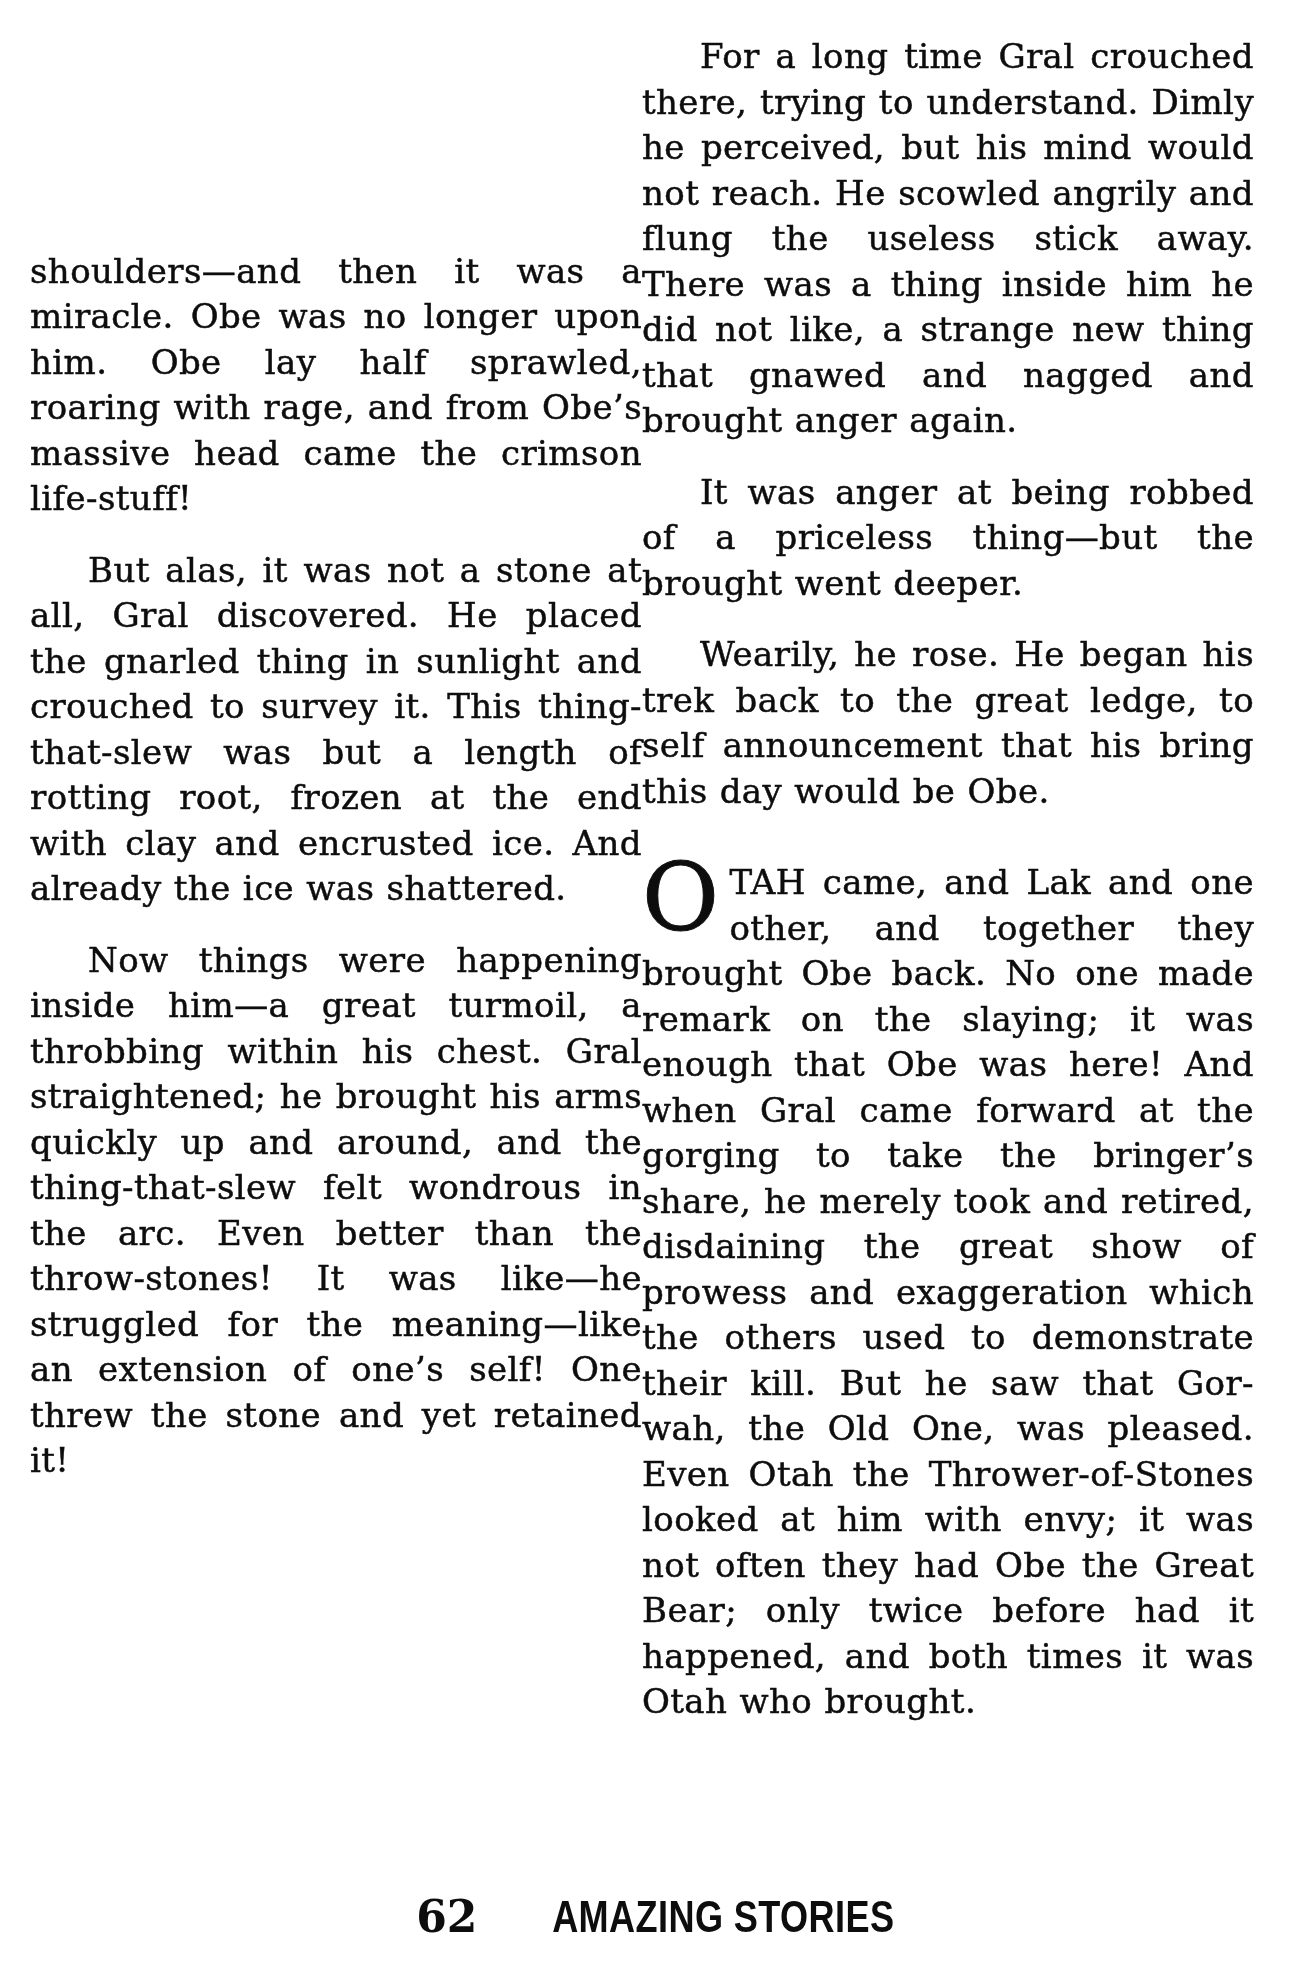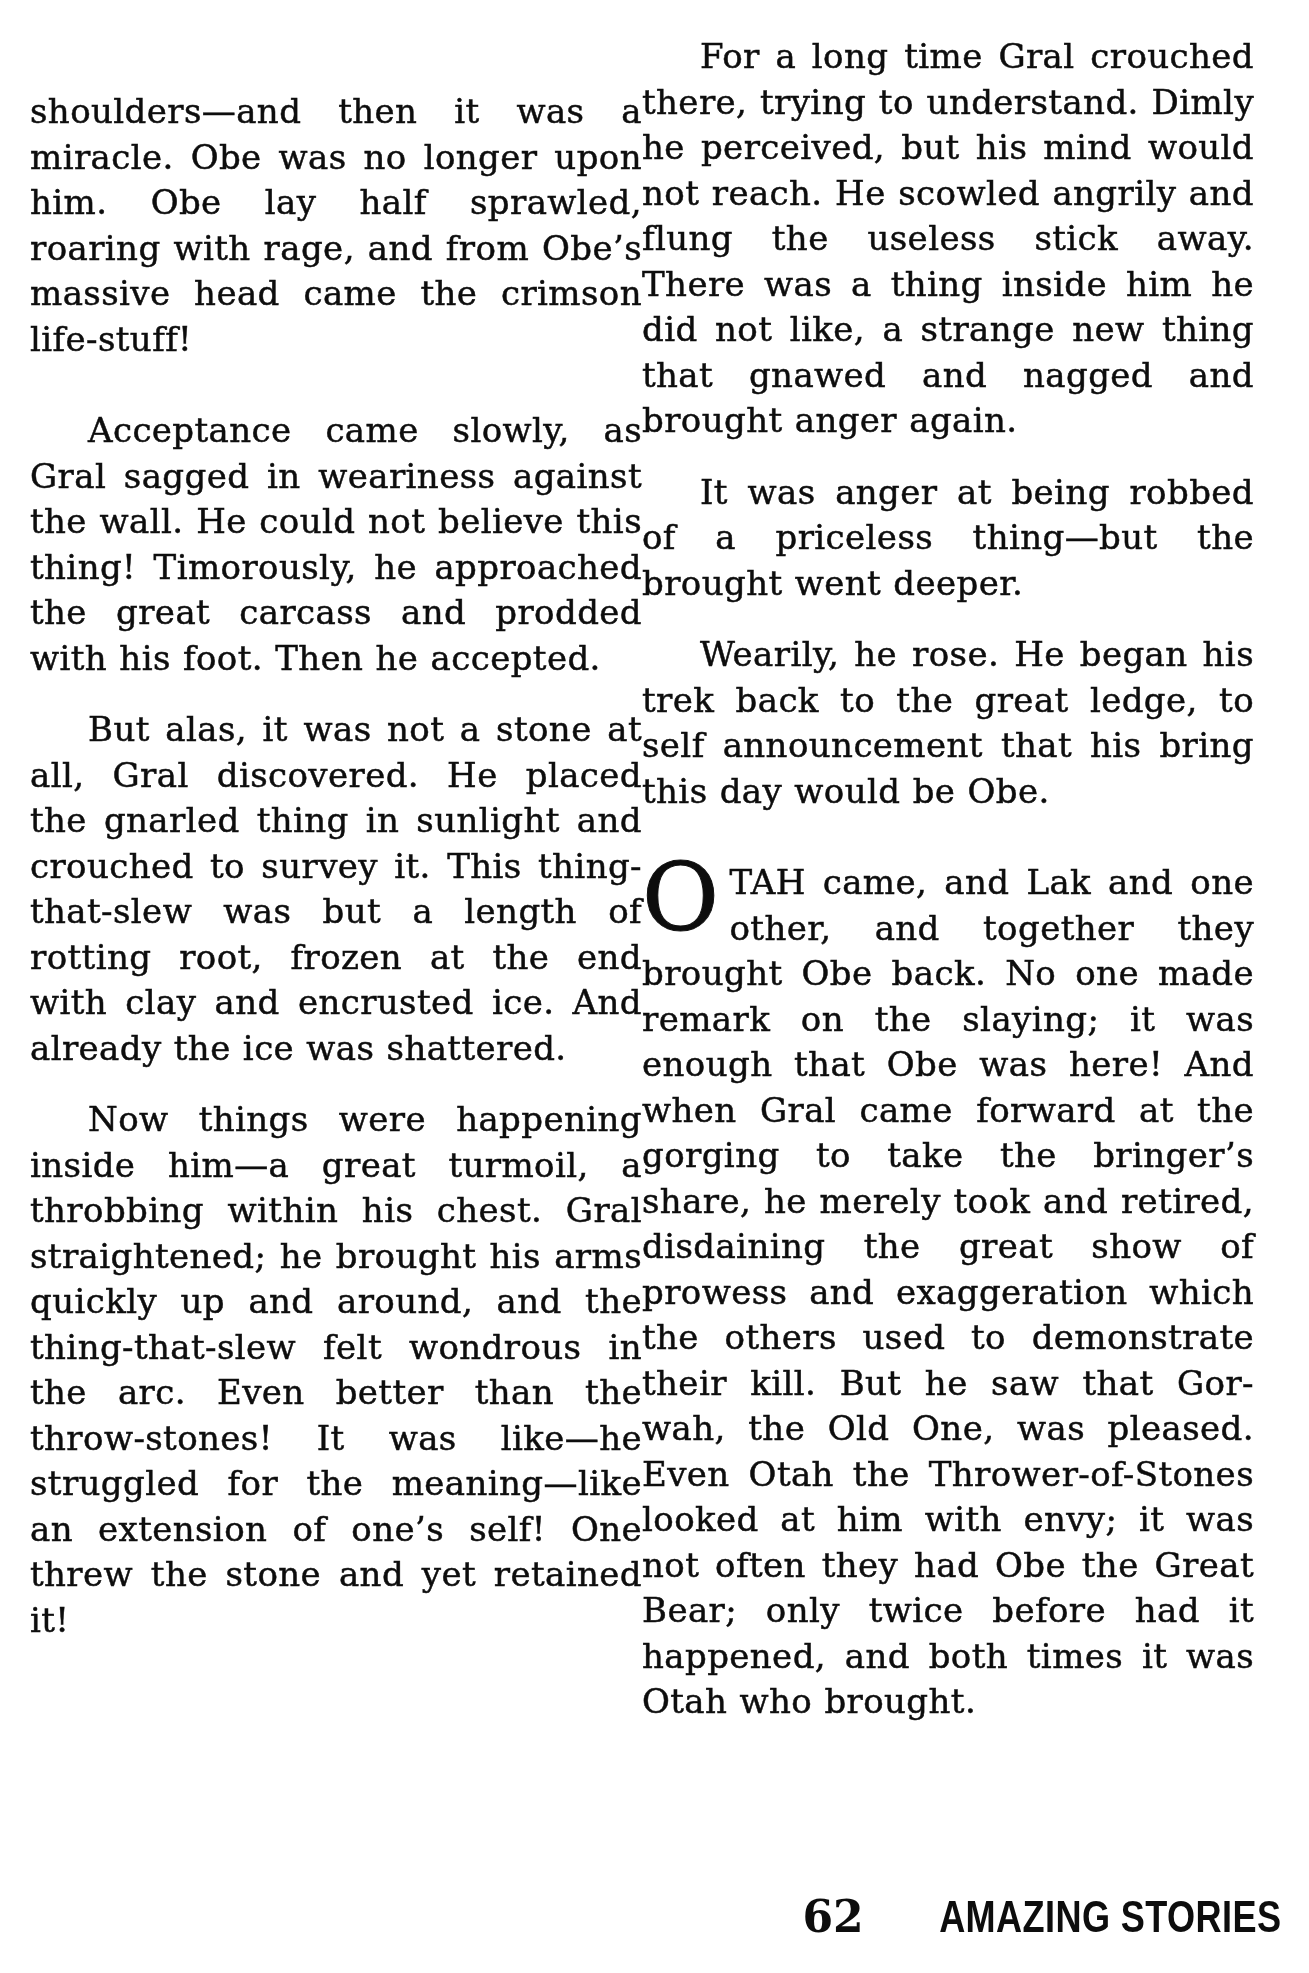--- a/index.html
+++ b/index.html
@@ -48,21 +48,21 @@
     line-height: 70px;
     margin: 3px 10px 0 0;
     -webkit-text-stroke: 1px #111111;
   }
   .footer {
     position: absolute;
     left: 30px;
     right: 28px;
     top: 1892px;
     display: flex;
-    justify-content: flex-end;
+    justify-content: center;
     align-items: flex-start;
   }
   .pagenum {
     font-family: "DejaVu Serif", serif;
     font-weight: bold;
     font-size: 44px;
     line-height: 50px;
   }
   .mag {
     font-family: "Liberation Sans", sans-serif;
@@ -75,21 +75,20 @@
   }
 </style>
 </head>
 <body>
 
 <div class="page">
   <div class="columns">
 
     <div class="col">
       <p>shoulders—and then it was a miracle. Obe was no longer upon him. Obe lay half sprawled, roaring with rage, and from Obe’s massive head came the crimson life-stuff!</p>
-      <p class="indent brk">Acceptance came slowly, as Gral sagged in weariness against the wall. He could not believe this thing! Timorously, he approached the great carcass and prodded with his foot. Then he accepted.</p>
       <p class="indent">But alas, it was not a stone at all, Gral discovered. He placed the gnarled thing in sunlight and crouched to survey it. This thing-that-slew was but a length of rotting root, frozen at the end with clay and encrusted ice. And already the ice was shattered.</p>
       <p class="indent">Now things were happening inside him—a great turmoil, a throbbing within his chest. Gral straightened; he brought his arms quickly up and around, and the thing-that-slew felt wondrous in the arc. Even better than the throw-stones! It was like—he struggled for the meaning—like an extension of one’s self! One threw the stone and yet retained it!</p>
     </div>
 
     <div class="col">
       <p class="indent">For a long time Gral crouched there, trying to understand. Dimly he perceived, but his mind would not reach. He scowled angrily and flung the useless stick away. There was a thing inside him he did not like, a strange new thing that gnawed and nagged and brought anger again.</p>
       <p class="indent">It was anger at being robbed of a priceless thing—but the brought went deeper.</p>
       <p class="indent">Wearily, he rose. He began his trek back to the great ledge, to self announcement that his bring this day would be Obe.</p>
       <p class="brk">
         <span class="dropcap">O</span><span>TAH came, and Lak and one other, and together they brought Obe back. No one made remark on the slaying; it was enough that Obe was here! And when Gral came forward at the gorging to take the bringer’s share, he merely took and retired, disdaining the great show of prowess and exaggeration which the others used to demonstrate their kill. But he saw that Gor-wah, the Old One, was pleased. Even Otah the Thrower-of-Stones looked at him with envy; it was not often they had Obe the Great Bear; only twice before had it happened, and both times it was Otah who brought.</span>

